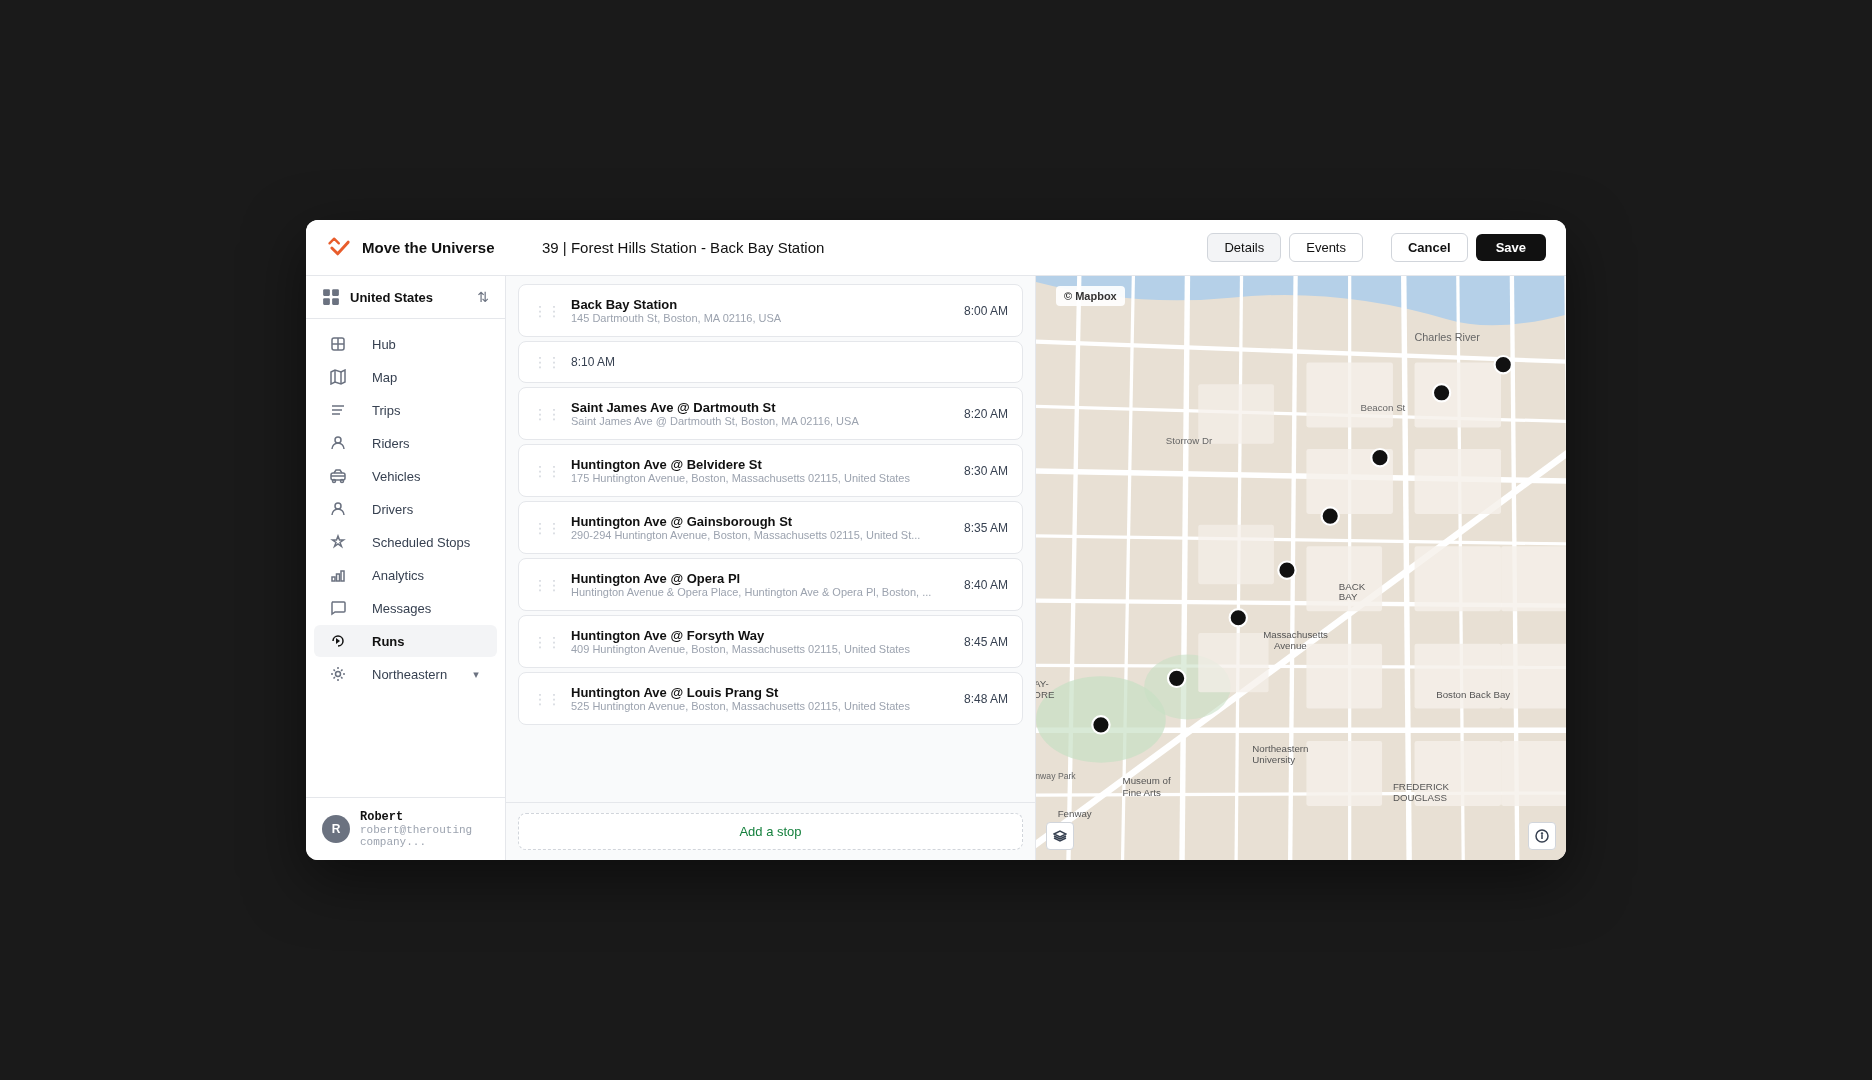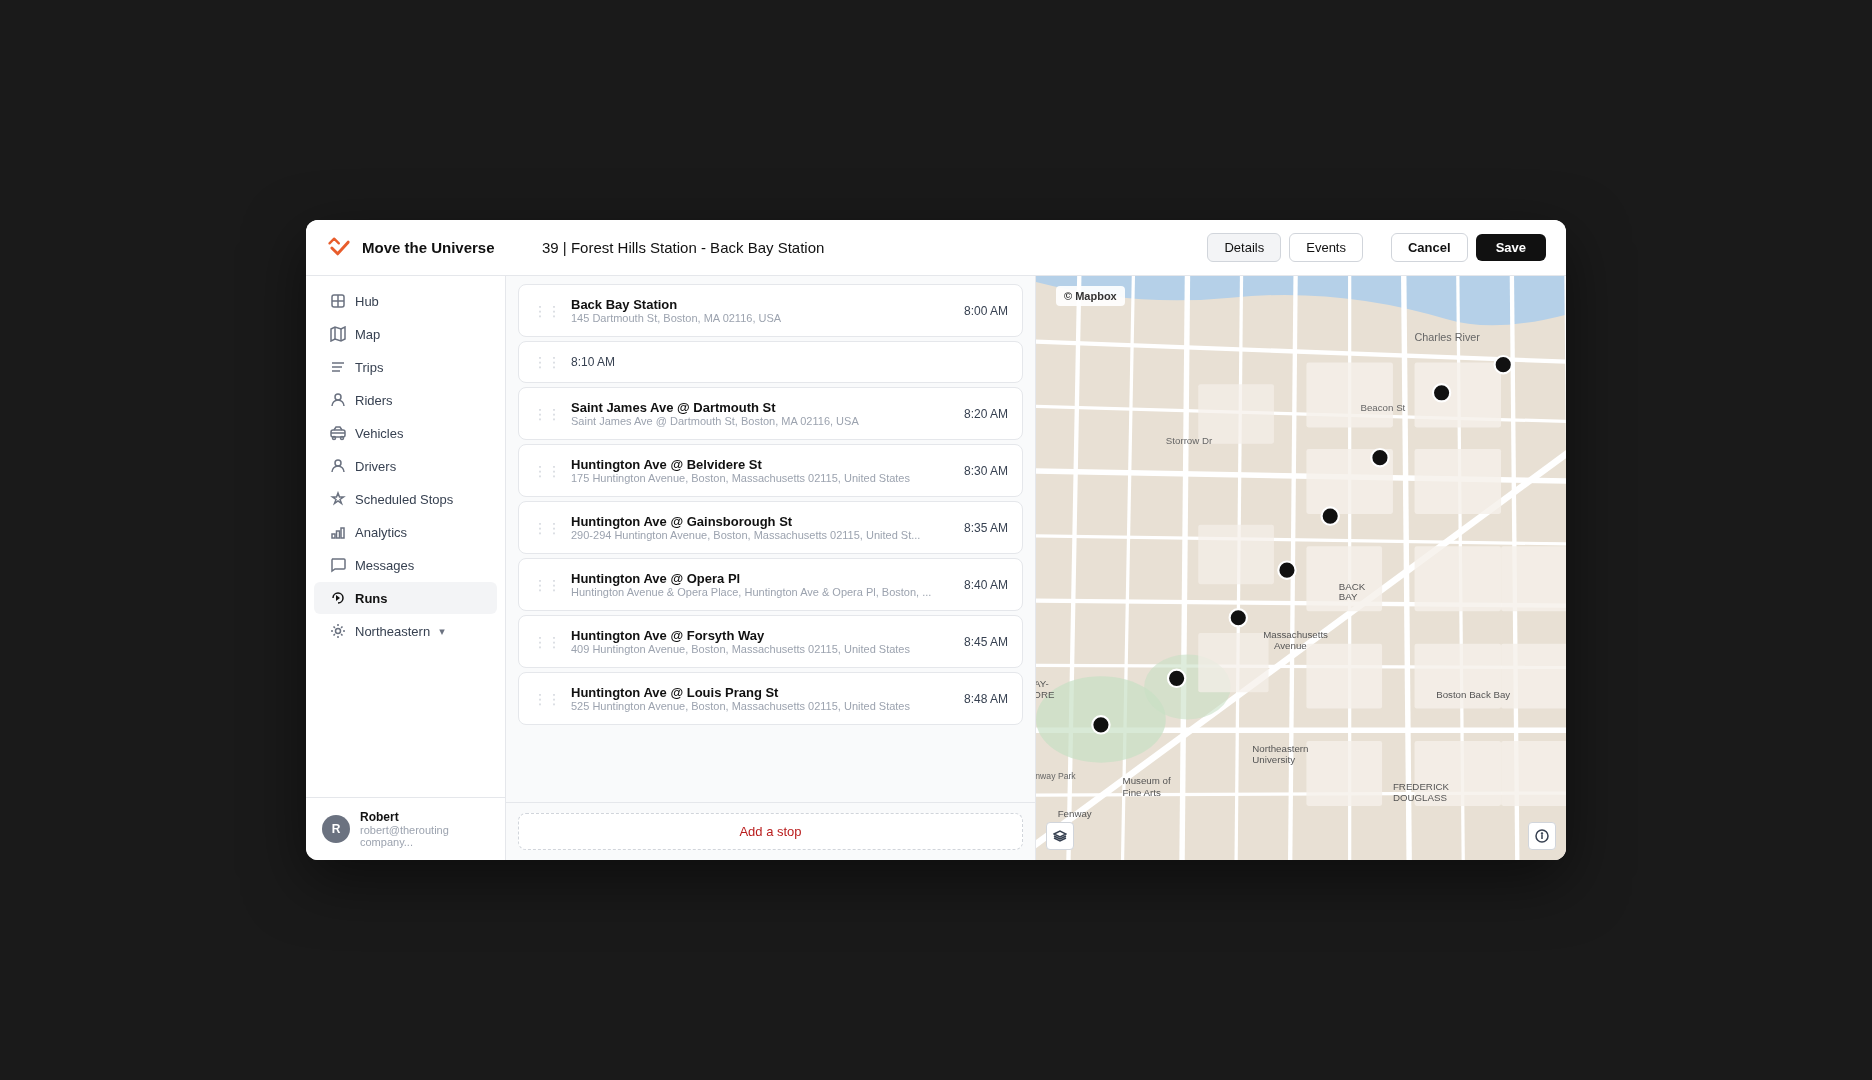--- a/index.html
+++ b/index.html
@@ -135,21 +135,21 @@
       color: #6b7280;
       font-size: 14px;
     }
     .nav-items {
       padding: 8px 0;
       flex: 1;
     }
     .nav-item {
       display: flex;
       align-items: center;
-      gap: 9px;
+      gap: 26px;
       padding: 8px 16px;
       font-size: 13px;
       color: #374151;
       cursor: pointer;
       border-radius: 6px;
       margin: 1px 8px;
     }
     .nav-item.active {
       background: #f3f4f6;
       font-weight: 600;
@@ -175,21 +175,21 @@
       border-radius: 50%;
       background: #6b7280;
       display: flex;
       align-items: center;
       justify-content: center;
       color: #fff;
       font-size: 12px;
       font-weight: 600;
       flex-shrink: 0;
     }
-    .user-info { display: flex; flex-direction: column; }
+    .user-info { display: flex; flex-direction: column; font-family: Liberation Mono, monospace; }
     .user-name { font-size: 12px; font-weight: 600; color: #111; }
     .user-email { font-size: 11px; color: #9ca3af; }
     
     .content {
       flex: 1;
       display: flex;
       overflow: hidden;
     }
     
     .stops-panel {
@@ -255,21 +255,21 @@
       flex-shrink: 0;
     }
     .btn-add-stop {
       width: 100%;
       padding: 10px;
       border-radius: 8px;
       border: 1px dashed #d1d5db;
       background: #fff;
       font-size: 13px;
       font-weight: 500;
-      color: #b91c1c;
+      color: #15803d;
       cursor: pointer;
       text-align: center;
     }
     
     .map-panel {
       flex: 1;
       position: relative;
       overflow: hidden;
       background: #e8e0d5;
     }
@@ -341,20 +341,32 @@
       <button class="btn-tab active">Details</button>
       <button class="btn-tab">Events</button>
       <button class="btn-cancel">Cancel</button>
       <button class="btn-save">Save</button>
     </div>
   </div>
 
   <div class="main">
 
     <div class="sidebar">
+      <div class="sidebar-org">
+        <div class="sidebar-org-inner">
+          <svg class="grid-icon" viewBox="0 0 16 16" fill="currentColor">
+            <rect x="1" y="1" width="6" height="6" rx="1"></rect>
+            <rect x="9" y="1" width="6" height="6" rx="1"></rect>
+            <rect x="1" y="9" width="6" height="6" rx="1"></rect>
+            <rect x="9" y="9" width="6" height="6" rx="1"></rect>
+          </svg>
+          <span class="org-name">United States</span>
+        </div>
+        <span class="chevron-updown">⇅</span>
+      </div>
 
       <div class="nav-items">
         <div class="nav-item">
           <svg class="nav-icon" viewBox="0 0 16 16" fill="none" stroke="currentColor" stroke-width="1.5">
             <rect x="2" y="2" width="12" height="12" rx="2"></rect>
             <line x1="8" y1="2" x2="8" y2="14"></line>
             <line x1="2" y1="8" x2="14" y2="8"></line>
           </svg>
           <span>Hub</span>
         </div>

